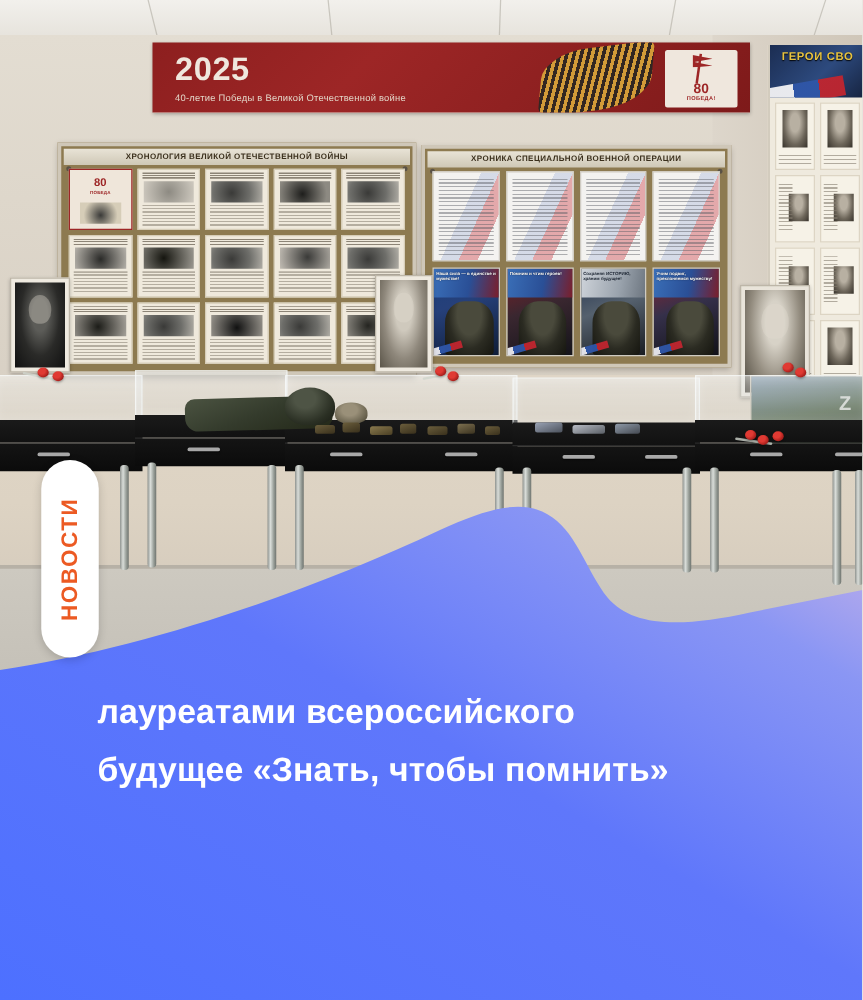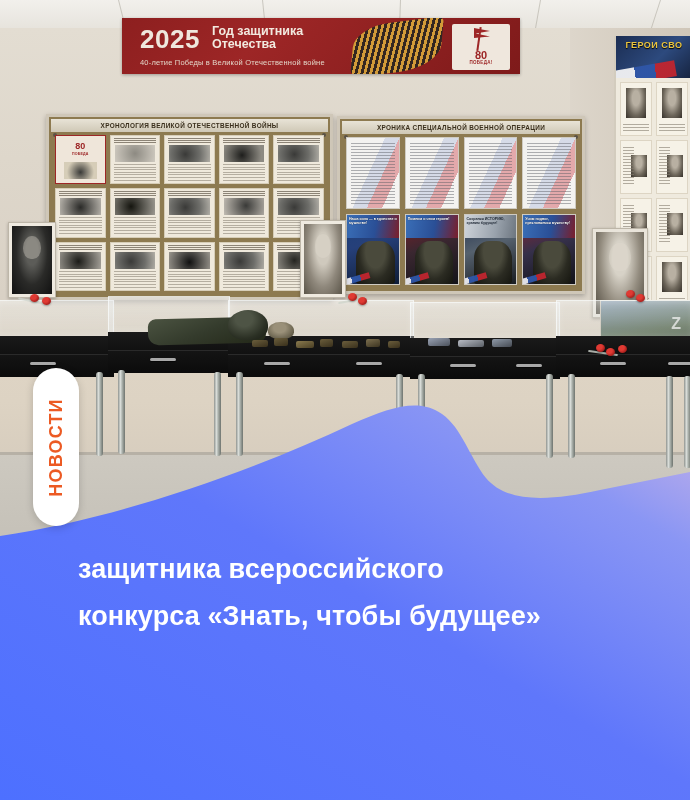--- a/index.html
+++ b/index.html
@@ -27,21 +27,21 @@
   .wall-right{position:absolute;right:0;top:28px;width:120px;height:300px;
     background:linear-gradient(90deg,#ddd6cb,#cfc6b8);}
   
   .wall-low{position:absolute;left:0;top:300px;width:690px;height:170px;
     background:linear-gradient(180deg,#e0d6c7 0%,#ddd3c3 60%,#d6ccbd 100%);}
   .floor{position:absolute;left:0;top:455px;width:690px;height:105px;
     background:linear-gradient(180deg,#cdc9c0,#c3bfb6);}
   .floorline{position:absolute;left:0;top:452px;width:690px;height:4px;background:#b7b1a6;}
 
   
-  .banner{position:absolute;left:122px;top:18px;width:398px;height:56px;
+  .banner{position:absolute;left:122px;top:34px;width:478px;height:56px;
     background:linear-gradient(135deg,#8d1f1f 0%,#9d2626 35%,#7e1a1a 100%);
     box-shadow:0 1px 3px rgba(0,0,0,.3);overflow:hidden;}
   .banner .yr{position:absolute;left:18px;top:6px;font-size:26px;font-weight:bold;color:#efe7dd;letter-spacing:.5px;}
   .banner .t1{position:absolute;left:90px;top:7px;font-size:12.5px;font-weight:bold;color:#f2e9df;line-height:13px;width:150px;}
   .banner .sub{position:absolute;left:18px;top:40px;font-size:7.5px;color:#e3d6c8;letter-spacing:.2px;white-space:nowrap;}
   .ribbon{position:absolute;right:78px;top:4px;width:90px;height:50px;
     background:repeating-linear-gradient(100deg,#2b2721 0 3px,#d8a53a 3px 6px);
     opacity:.92;border-radius:40% 10% 45% 15%;transform:rotate(-7deg) skewX(-12deg);}
   .logo80{position:absolute;right:10px;top:6px;width:58px;height:46px;background:#efe7dd;border-radius:2px;}
   .logo80 .sp{position:absolute;left:26px;top:3px;width:2px;height:24px;background:#9d2626;transform:rotate(8deg);}
@@ -210,21 +210,20 @@
     </div>
 
     <div class="wall"></div>
     <div class="wall-right"></div>
     <div class="wall-low"></div>
     <div class="floorline"></div>
     <div class="floor"></div>
 
     <div class="banner">
       <div class="yr">2025</div>
-      <div class="t1">Год защитника Отечества</div>
       <div class="sub">40-летие Победы в Великой Отечественной войне</div>
       <div class="ribbon"></div>
       <div class="logo80">
         <div class="sp"></div>
           <div class="fl"></div>
         <div class="n8">80</div>
         <div class="pv">ПОБЕДА!</div>
       </div>
     </div>
 
@@ -512,17 +511,17 @@
       </defs>
       <path d="M0,420 L0,156 C120,138 250,92 352,44 C392,26 420,18 442,34 C462,48 470,78 486,98 C506,122 546,122 600,110 L690,92 L690,420 Z" fill="url(#bg)"></path>
     </svg>
   </div>
 
   <div id="news-badge">
     <span>НОВОСТИ</span>
   </div>
 
   <div id="headline">
-    <div>защитника всероссийского</div>
-    <div>конкурса «Знать, чтобы будущее»</div>
+    <div>лауреатами всероссийского</div>
+    <div>будущее «Знать, чтобы помнить»</div>
   </div>
 
 </div>
 
 </body></html>

